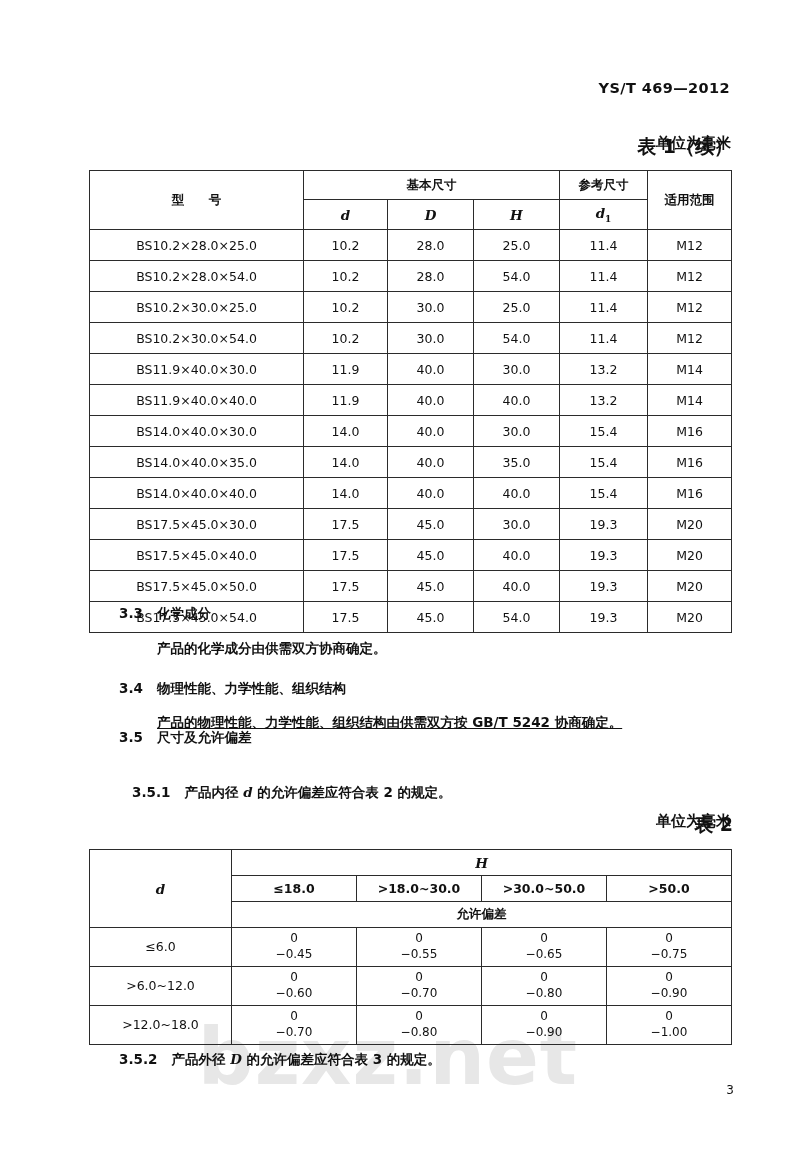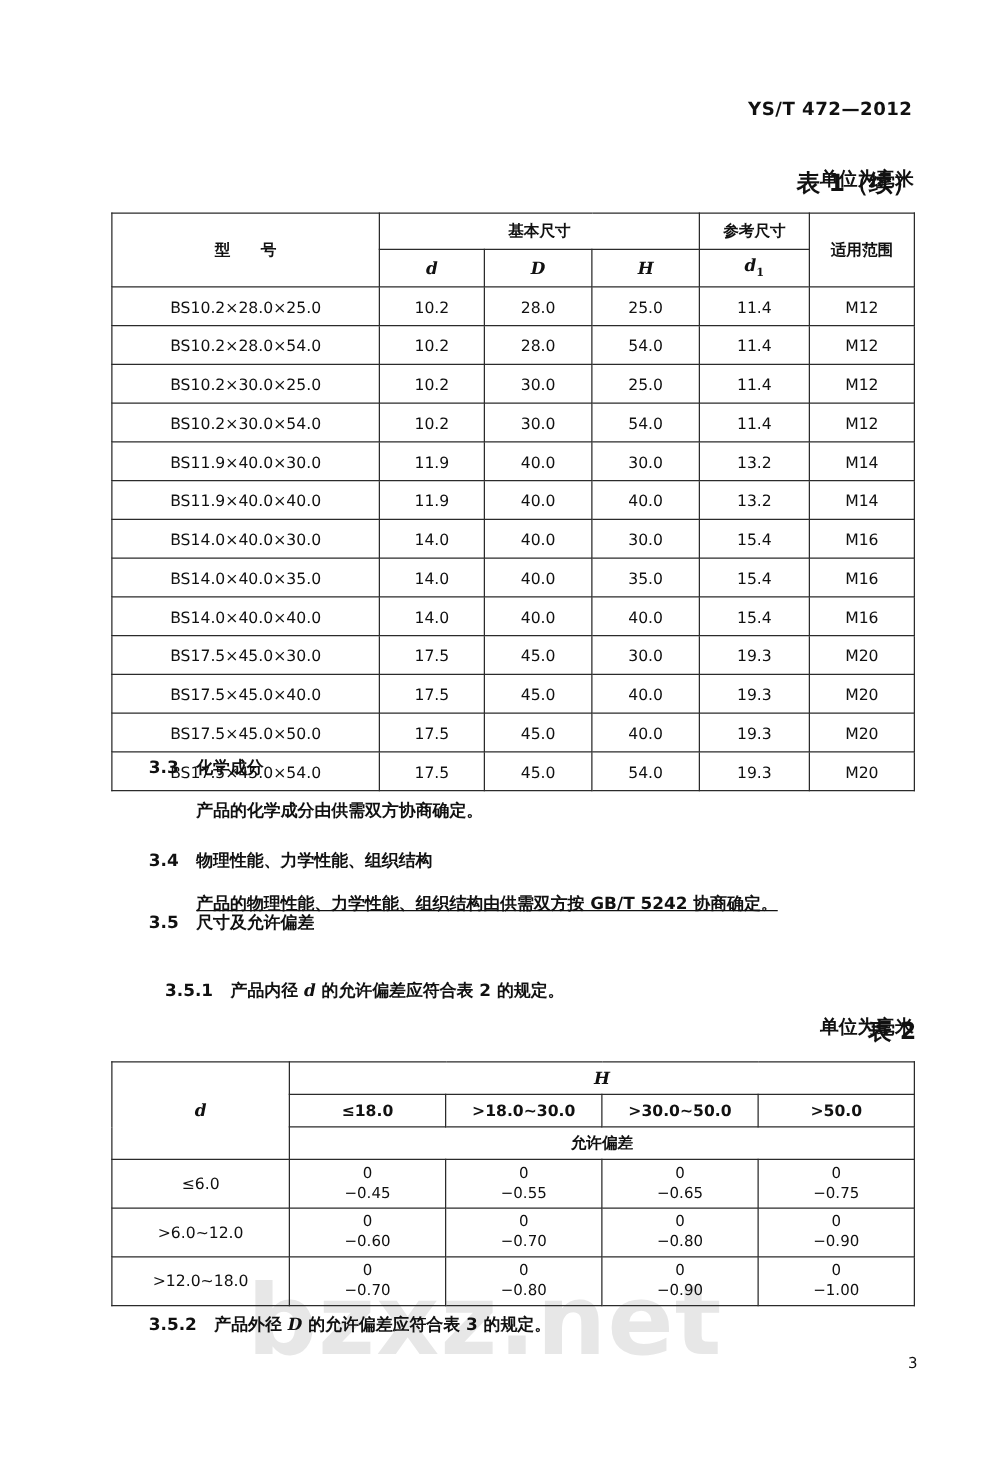--- a/index.html
+++ b/index.html
@@ -161,21 +161,21 @@
 </style>
 </head>
 <body>
 
 <div id="page">
 
   <div id="watermark">bzxz.net</div>
 
   <div id="content">
 
-    <div class="runhead">YS/T 472—2012</div>
+    <div class="runhead">YS/T 469—2012</div>
 
     <div class="caption-row" style="top:134px;">
       <span class="caption-title">表 1（续）</span>
       <span class="caption-unit">单位为毫米</span>
     </div>
 
     <table class="std" id="table1">
       <colgroup>
         <col style="width:214px">
         <col style="width:84px">

